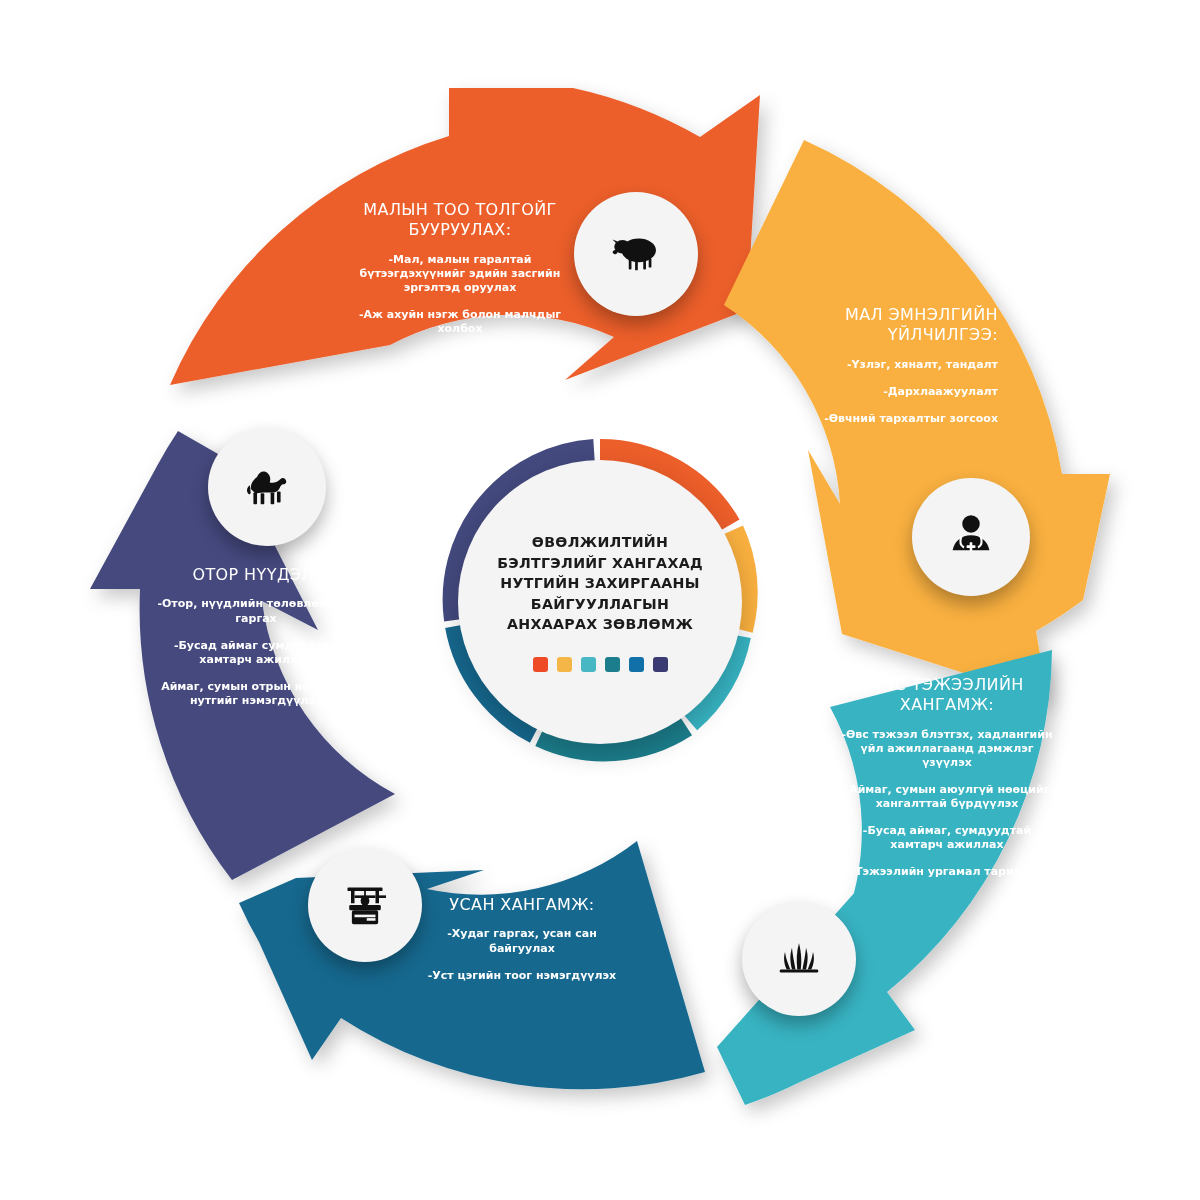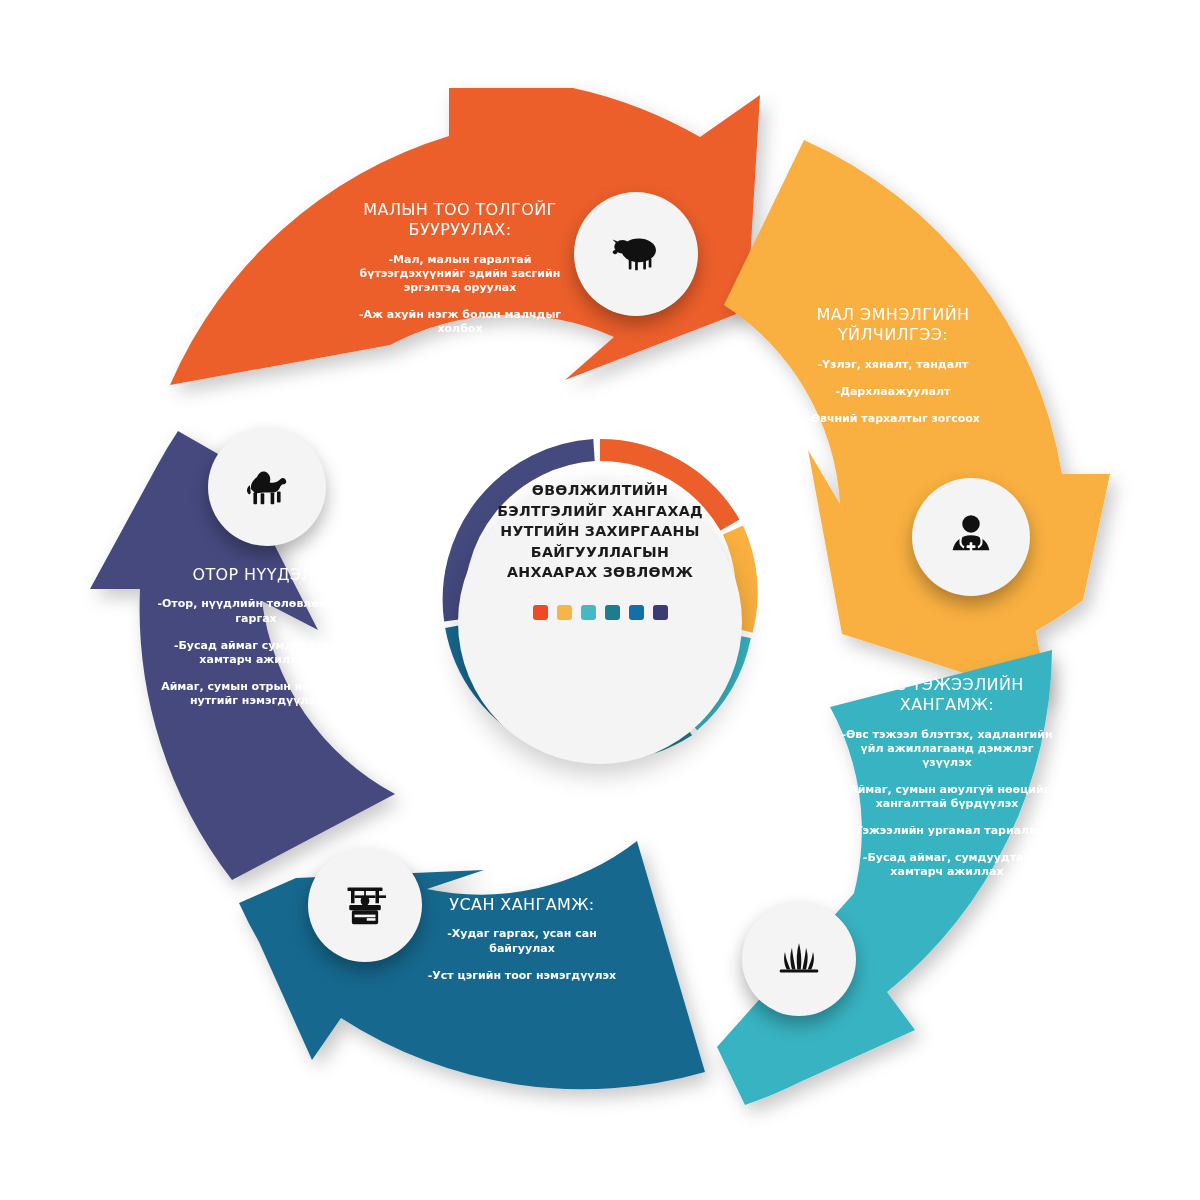--- a/index.html
+++ b/index.html
@@ -9,24 +9,24 @@
   svg#ring{position:absolute;left:0;top:0;width:1200px;height:1200px;}
 
   .txtblock{position:absolute;text-align:center;color:#fff;
             line-height:1.28;pointer-events:none;}
   .hd{font-weight:normal;font-size:16px;letter-spacing:.4px;margin-bottom:12px;
       text-transform:uppercase;}
   .bi{font-weight:bold;font-size:11px;margin-bottom:13px;}
   .bi:last-child{margin-bottom:0;}
 
   
-  .center-card{position:absolute;left:458px;top:480px;width:284px;height:284px;
+  .center-card{position:absolute;left:458px;top:460px;width:284px;height:284px;
      border-radius:50%;background:#f4f4f4;
      box-shadow:0 10px 26px rgba(0,0,0,.20);
-     display:flex;flex-direction:column;align-items:center;}
+     display:flex;flex-direction:column;align-items:center;justify-content:center;}
   .center-title{font-size:14.2px;font-weight:bold;color:#1b1b1b;text-align:center;
      line-height:1.45;letter-spacing:.3px;width:228px;}
   .swatches{display:flex;gap:9px;margin-top:22px;}
   .sw{width:15px;height:15px;border-radius:3px;}
 
   
   .bubble{position:absolute;border-radius:50%;background:#f4f4f4;
      display:flex;align-items:center;justify-content:center;
      box-shadow:0 9px 18px rgba(0,0,0,.30);}
   .bubble svg{display:block;}
@@ -121,33 +121,33 @@
       <span class="sw" style="background:#3B3A72"></span>
     </div>
   </div>
 
   <div class="txtblock" style="left:348px;top:200px;width:224px;">
     <div class="hd">МАЛЫН ТОО ТОЛГОЙГ БУУРУУЛАХ:</div>
     <div class="bi">-Мал, малын гаралтай бүтээгдэхүүнийг эдийн засгийн эргэлтэд оруулах</div>
     <div class="bi">-Аж ахуйн нэгж болон малчдыг холбох</div>
   </div>
 
-  <div class="txtblock" style="left:788px;top:305px;width:210px;">
+  <div class="txtblock" style="left:788px;top:305px;width:210px;text-align:right;">
     <div class="hd">МАЛ ЭМНЭЛГИЙН ҮЙЛЧИЛГЭЭ:</div>
     <div class="bi">-Үзлэг, хяналт, тандалт</div>
     <div class="bi">-Дархлаажуулалт</div>
     <div class="bi">-Өвчний тархалтыг зогсоох</div>
   </div>
 
   <div class="txtblock" style="left:838px;top:675px;width:218px;">
     <div class="hd">ӨВС ТЭЖЭЭЛИЙН ХАНГАМЖ:</div>
     <div class="bi">-Өвс тэжээл блэтгэх, хадлангийн үйл ажиллагаанд дэмжлэг үзүүлэх</div>
     <div class="bi">-Аймаг, сумын аюулгүй нөөцийг хангалттай бүрдүүлэх</div>
+    <div class="bi">-Бусад аймаг, сумдуудтай хамтарч ажиллах</div>
     <div class="bi">-Тэжээлийн ургамал тариалах</div>
-    <div class="bi">-Бусад аймаг, сумдуудтай хамтарч ажиллах</div>
   </div>
 
   <div class="txtblock" style="left:416px;top:895px;width:212px;">
     <div class="hd">УСАН ХАНГАМЖ:</div>
     <div class="bi">-Худаг гаргах, усан сан байгуулах</div>
     <div class="bi">-Уст цэгийн тоог нэмэгдүүлэх</div>
   </div>
 
   <div class="txtblock" style="left:150px;top:565px;width:212px;">
     <div class="hd">ОТОР НҮҮДЭЛ:</div>

